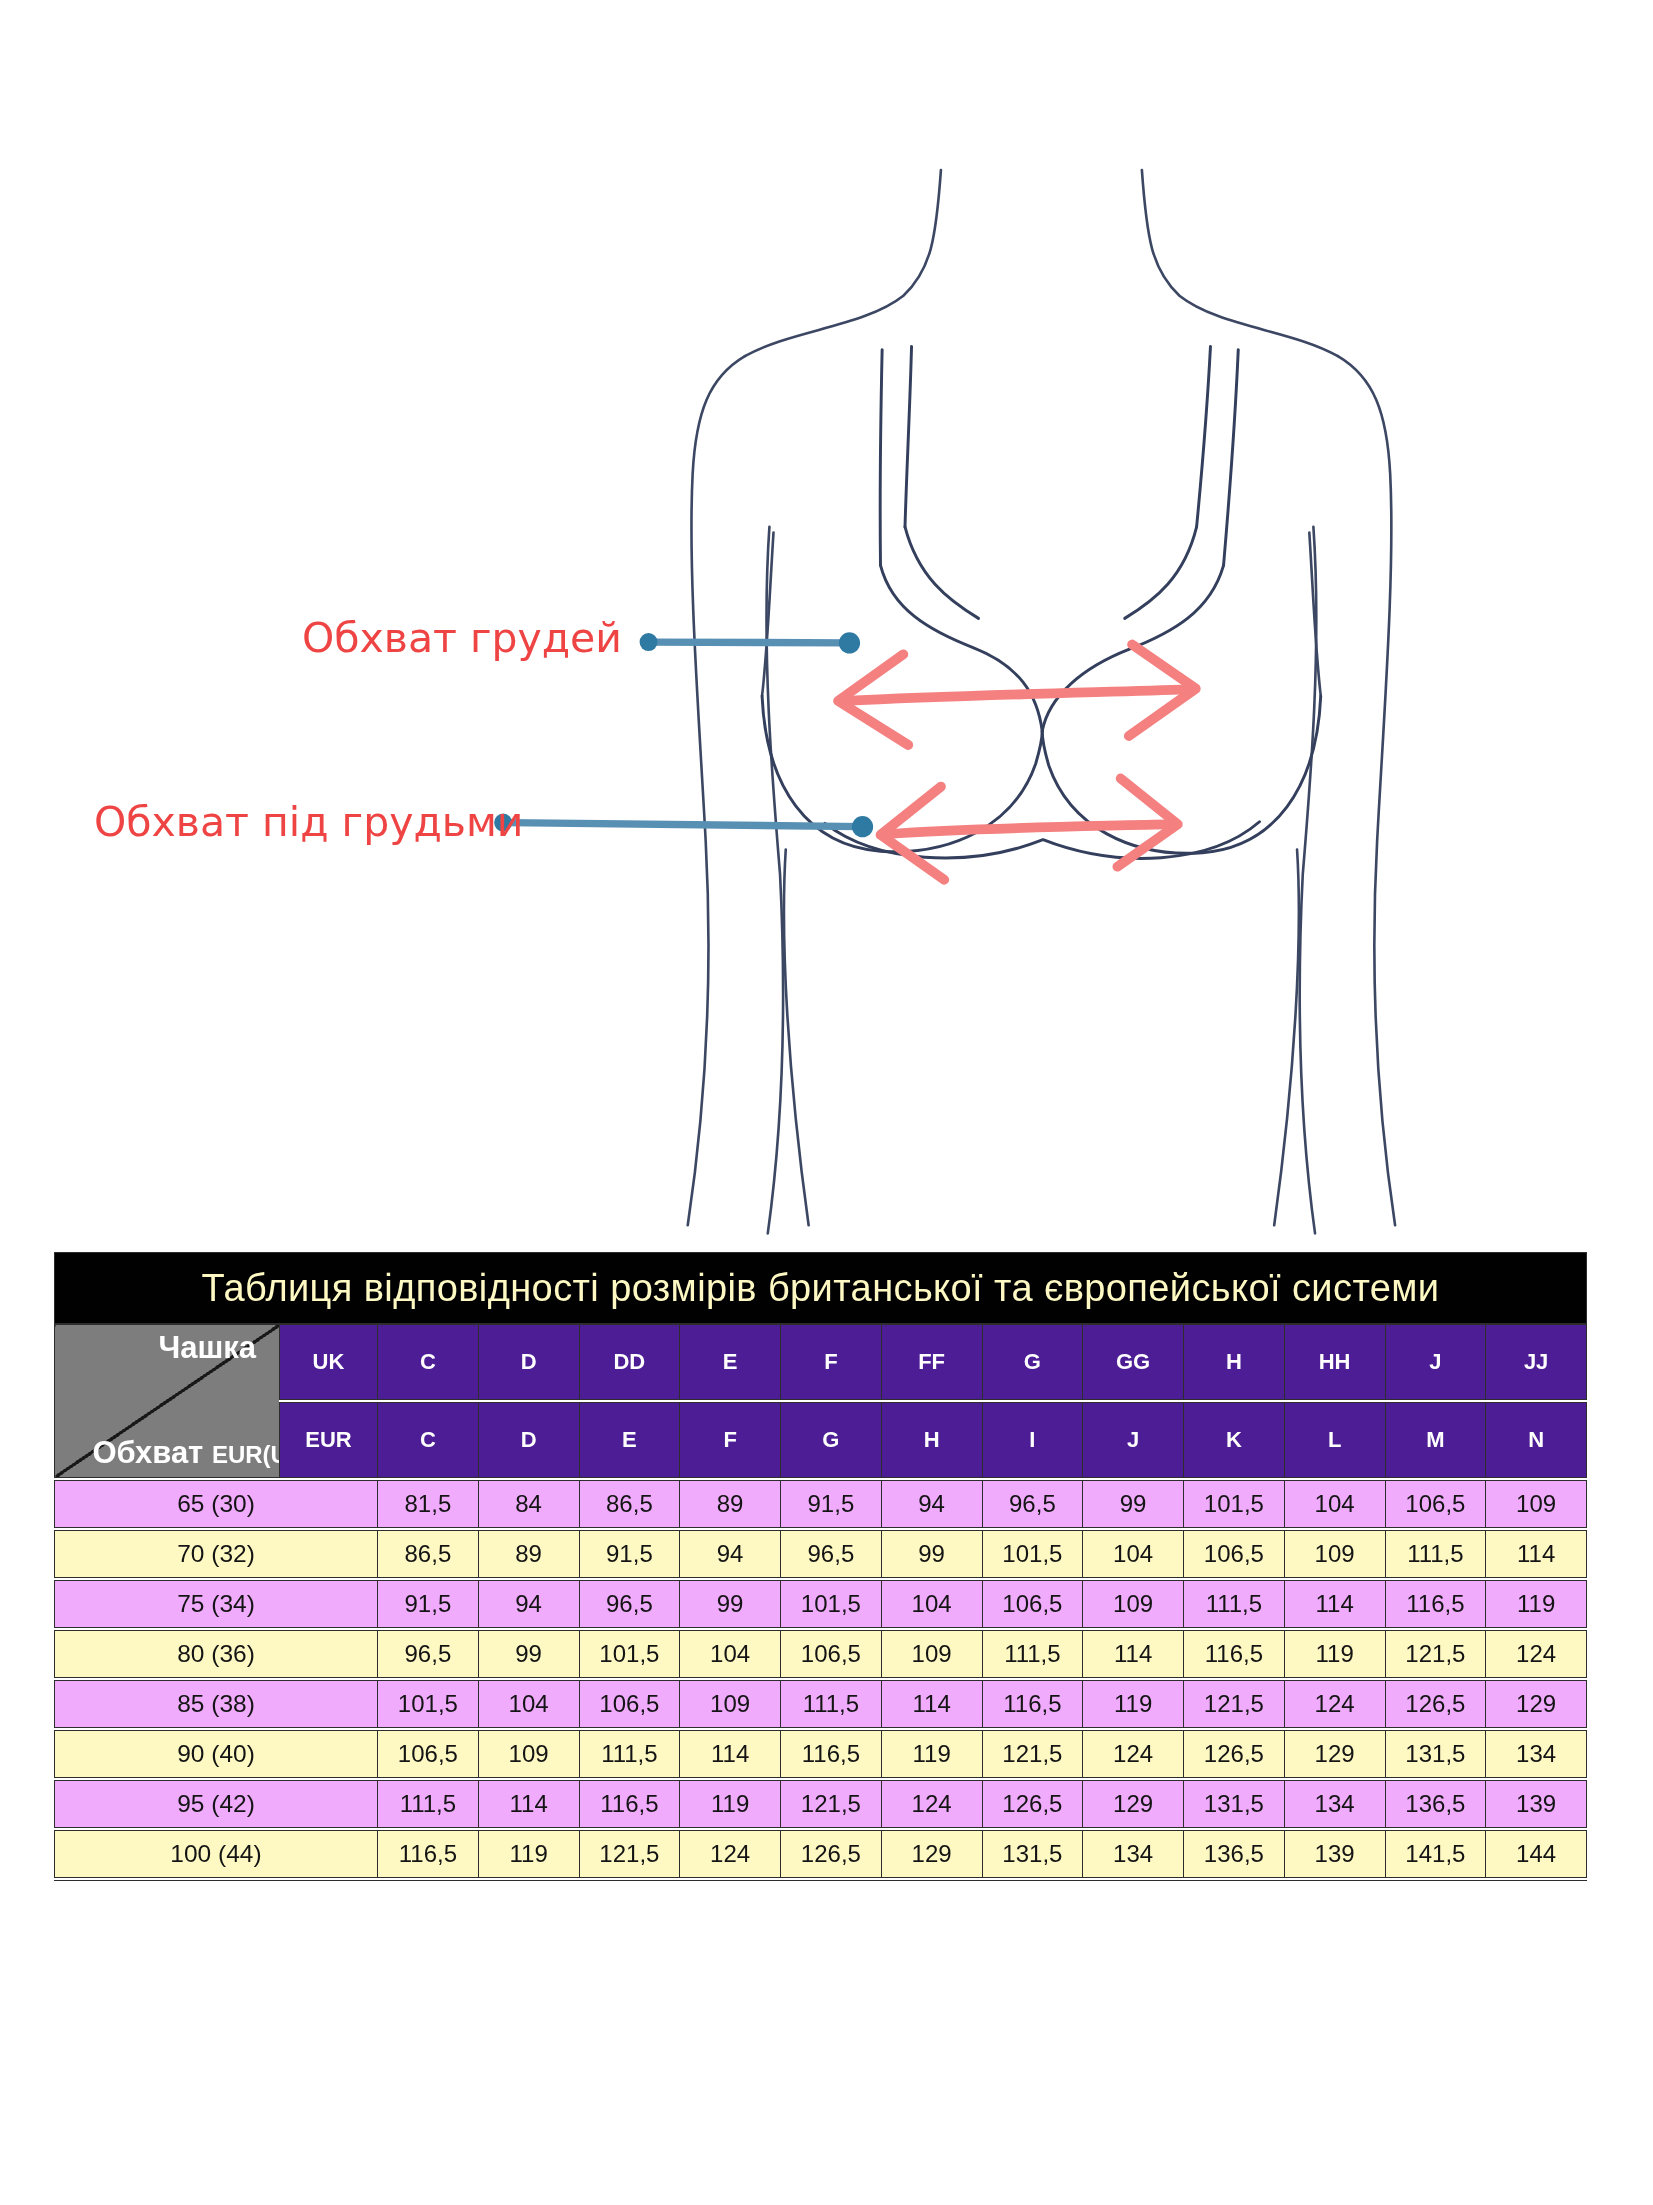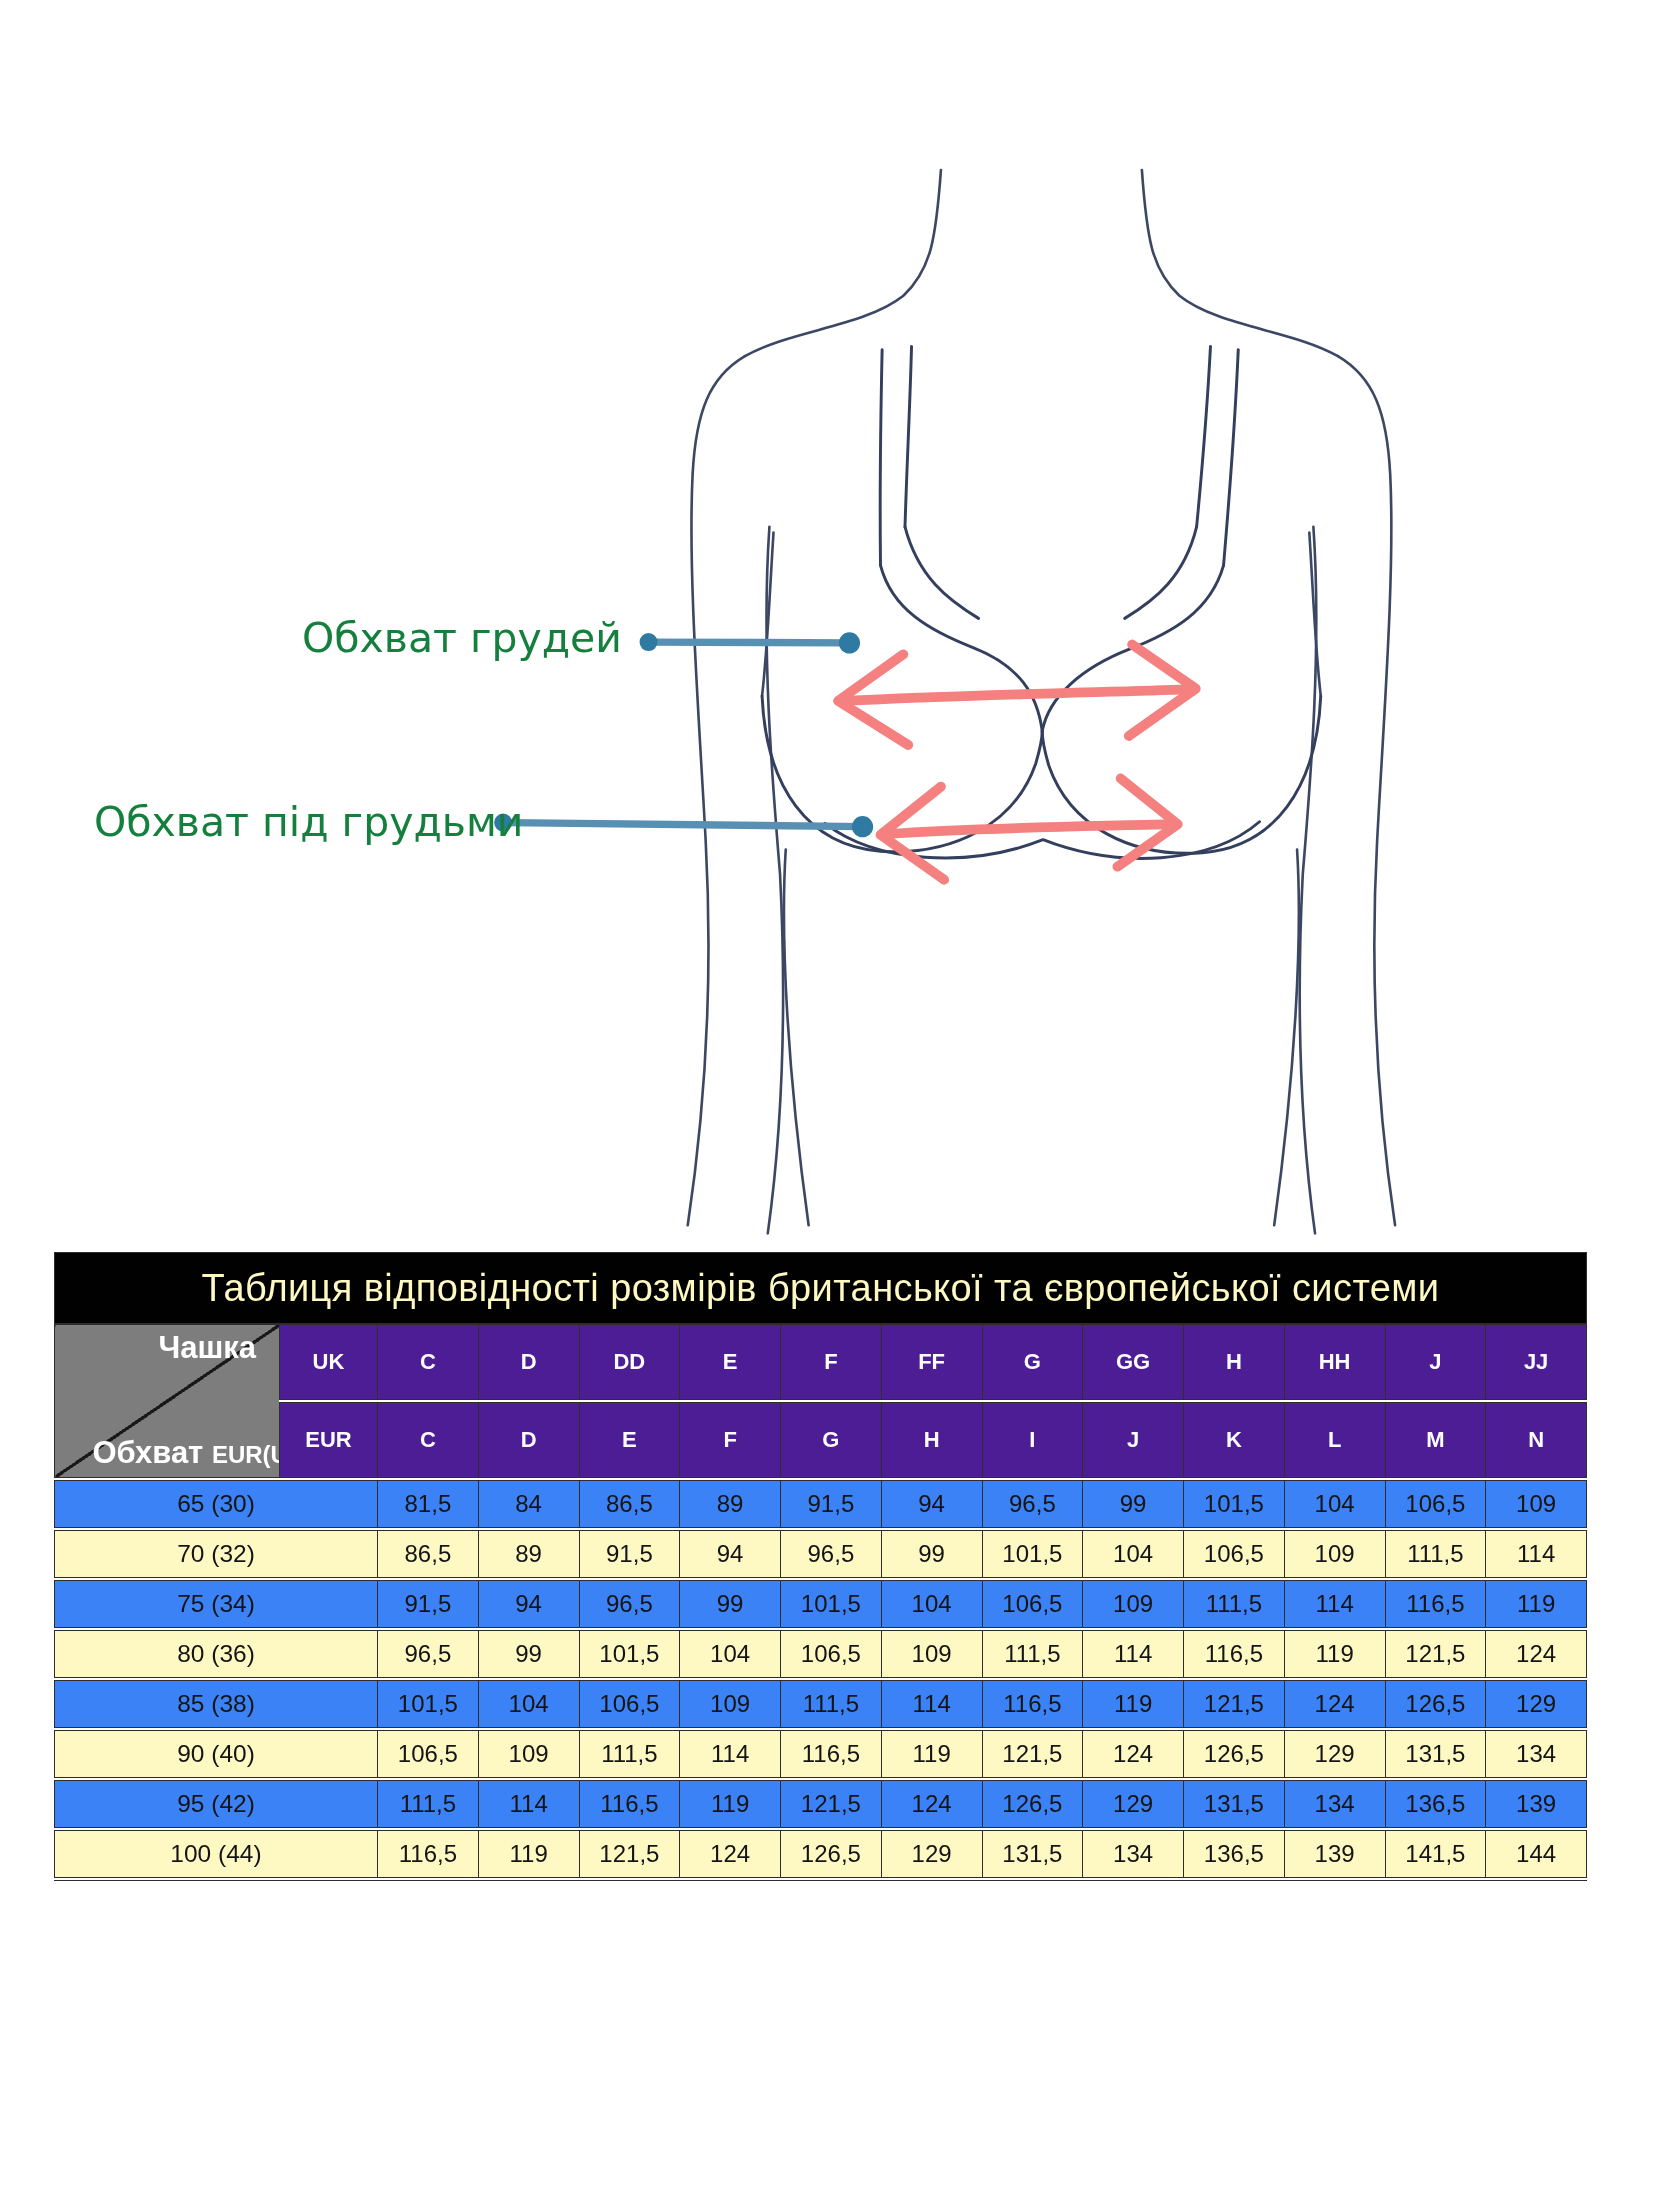--- a/index.html
+++ b/index.html
@@ -9,21 +9,21 @@
   }
 
   
   .figure-area { position:absolute; left:0; top:0; width:1654px; height:1258px; }
   .figure-svg { position:absolute; left:0; top:0; }
 
   .measure-label {
     position:absolute; text-align:right;
     font-family:"DejaVu Sans", sans-serif;
     font-size:41px; line-height:49px; font-weight:400;
-    color:#15803d; white-space:nowrap;
+    color:#ef4444; white-space:nowrap;
   }
   .label-bust { left:245px; top:614px; width:377px; }
   .label-underbust { left:94px; top:798px; width:397px; }
 
   
   table.size-table {
     position:absolute; left:54px; top:1252px; width:1533px;
     border-collapse:collapse; table-layout:fixed;
   }
   .size-table col.corner-col { width:225px; }
@@ -55,21 +55,21 @@
     font-size:31px; font-weight:700; color:#ffffff;
   }
   .corner-bottom {
     position:absolute; bottom:6.5px; left:6.5px;
     font-size:31px; font-weight:700; color:#ffffff; white-space:nowrap;margin-left:31px;
   }
   .corner-bottom .small { font-size:24px; }
 
   tbody td { height:46px; font-size:24px; color:#141414; }
   tbody td.band { font-size:24.5px; }
-  tbody tr.striped td { background:#3b82f6; }
+  tbody tr.striped td { background:#f0abfc; }
   tbody tr.plain td { background:#fef9c3; }
 </style>
 </head>
 <body>
 
 <div class="canvas">
 
   <section class="figure-area">
 
     <svg class="figure-svg" width="1654" height="1258" viewBox="0 0 2025 1540">

